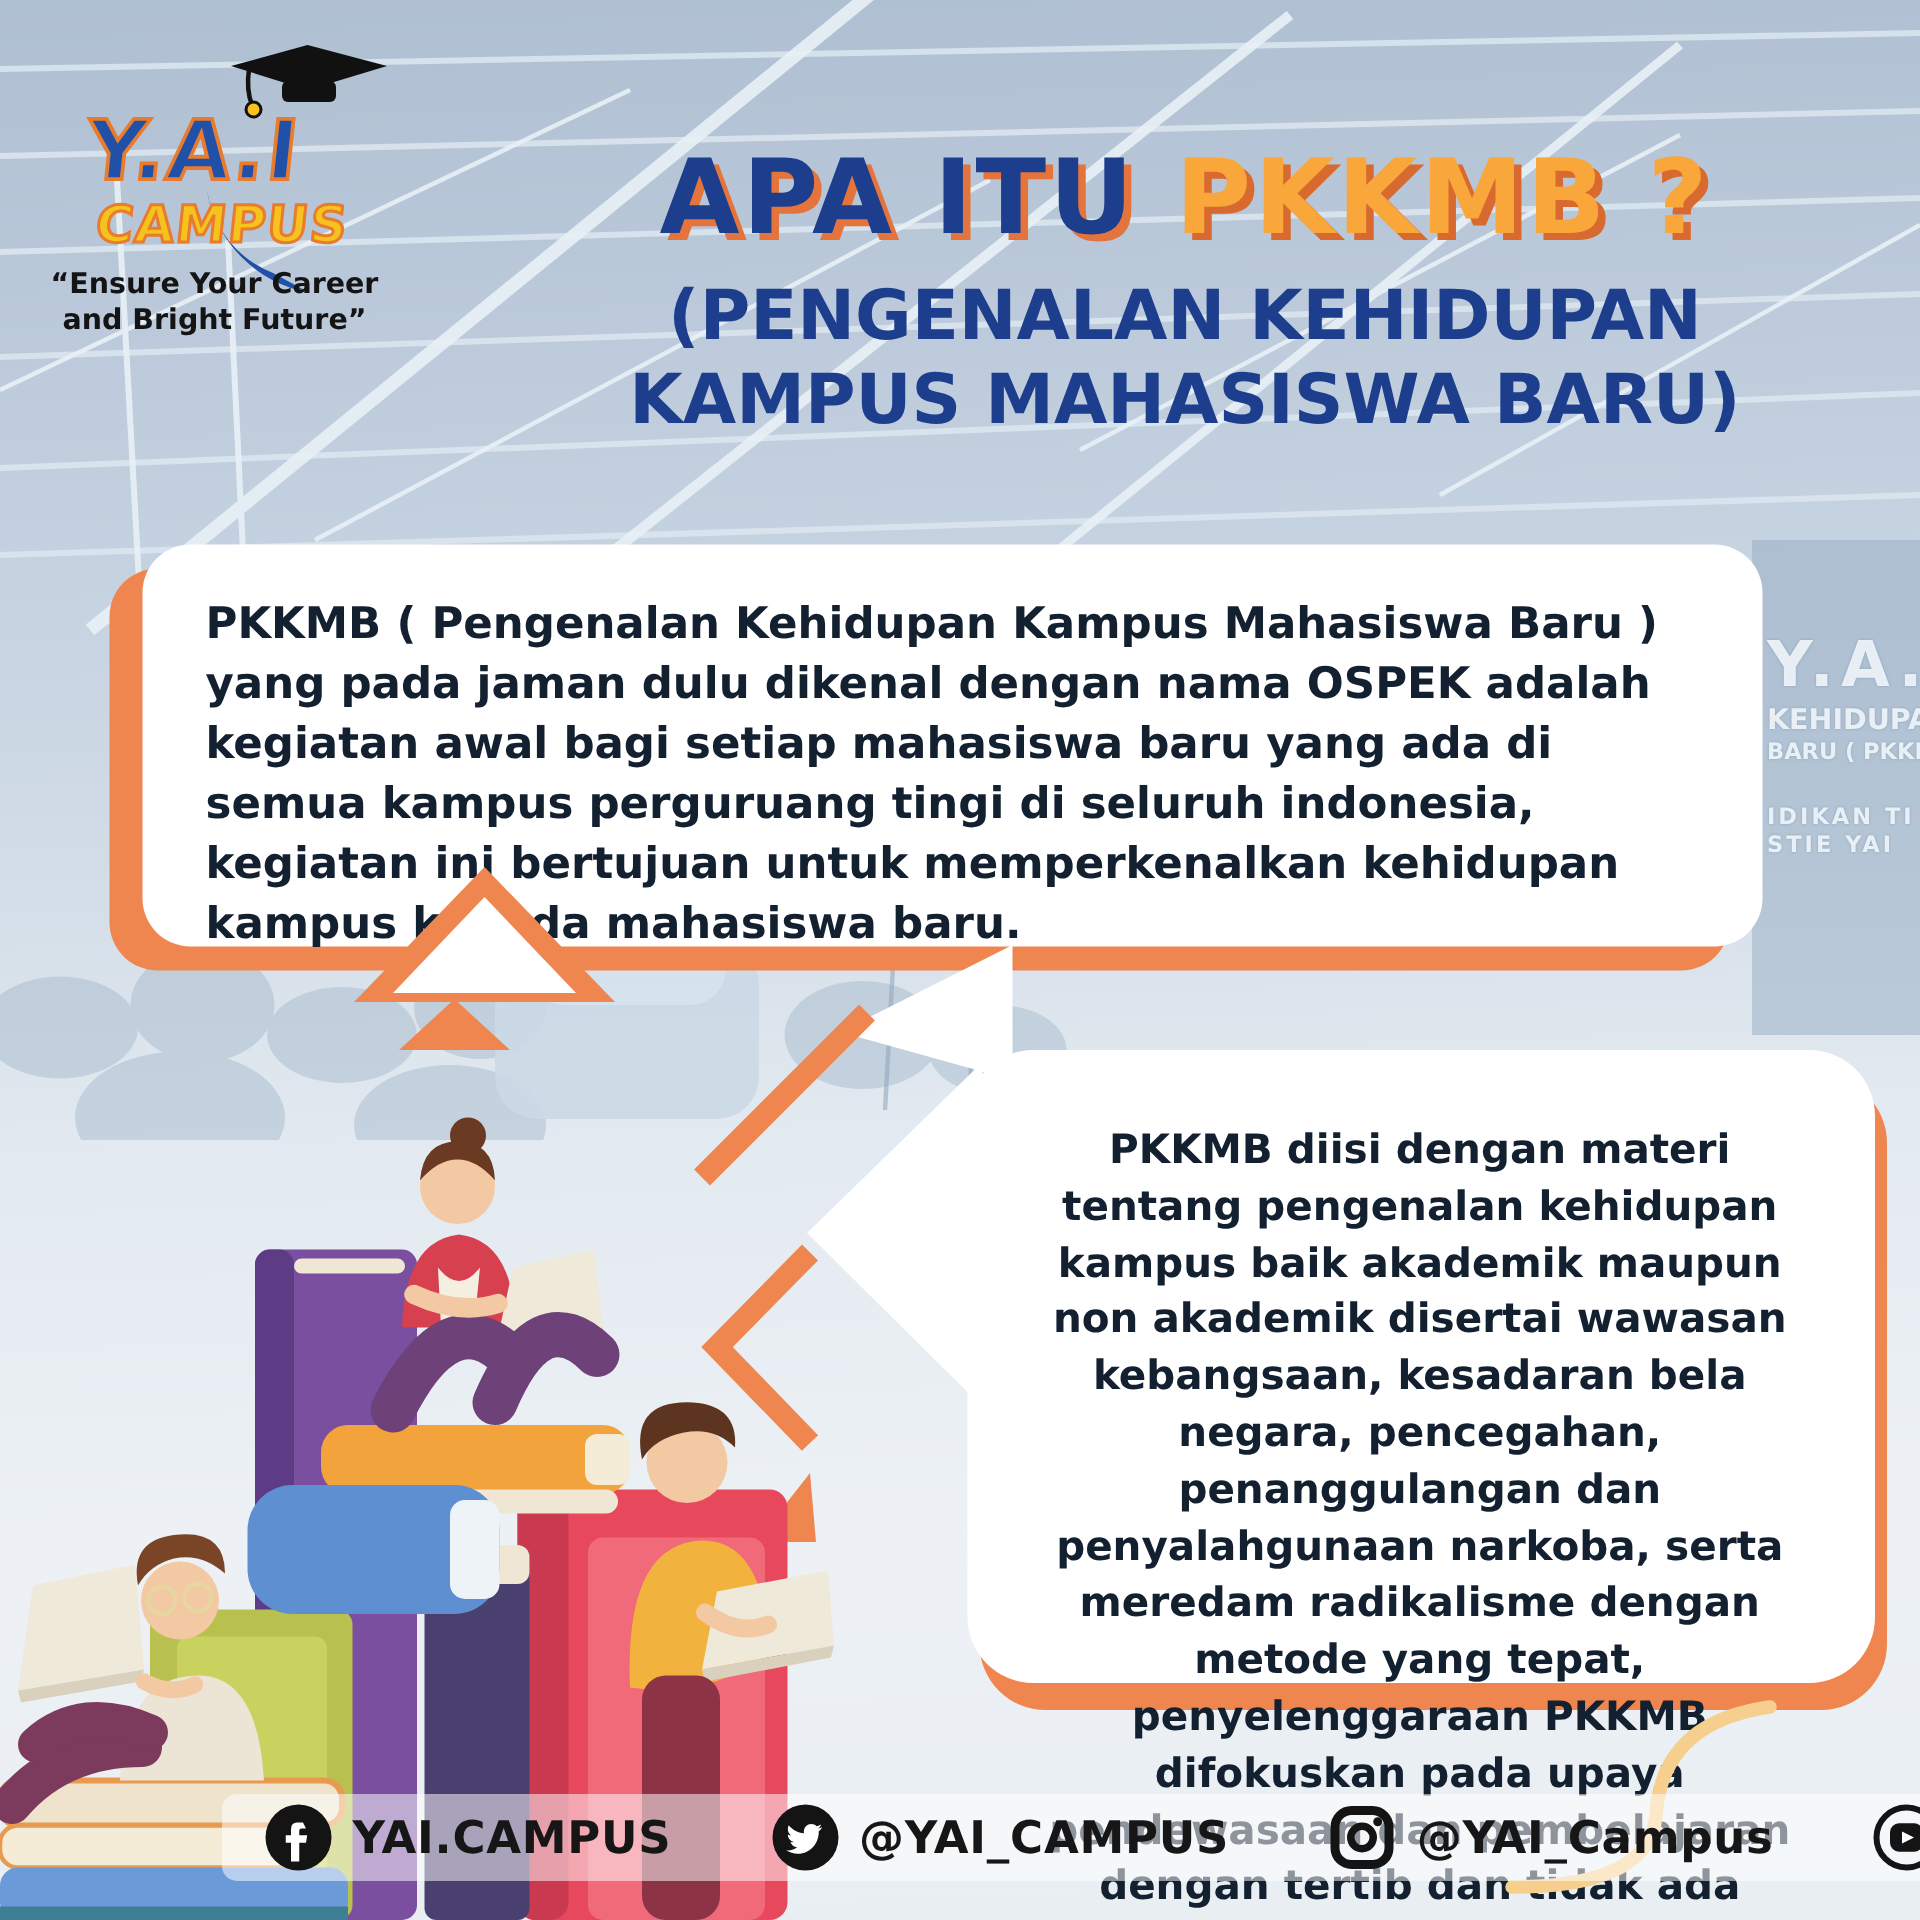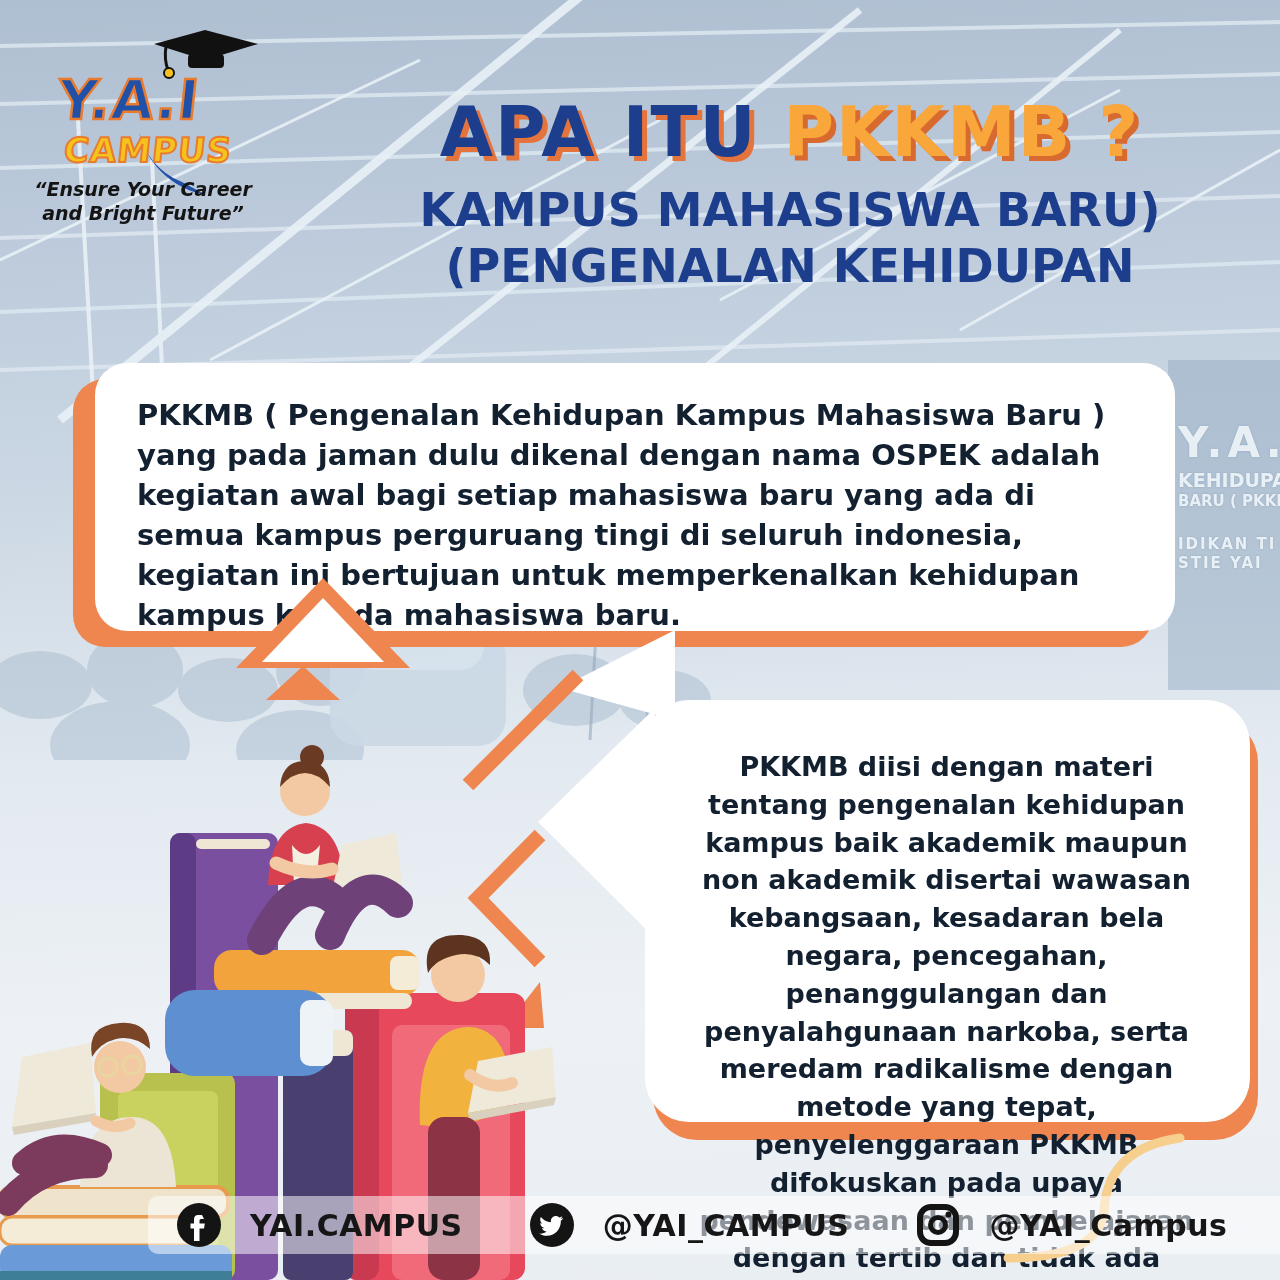--- a/index.html
+++ b/index.html
@@ -34,21 +34,21 @@
     letter-spacing:1px;
   }
   #logo .campus{
     position:absolute;left:24px;top:102px;font-size:34px;font-weight:bold;
     color:#f6c21e;-webkit-text-stroke:2px #e87b2e;transform:skewX(-6deg);
     letter-spacing:1px;
   }
   #logo .cap{position:absolute;left:110px;top:0px;}
   #tagline{
     position:absolute;left:28px;top:178px;width:230px;text-align:center;
-    font-size:19px;font-weight:bold;font-style:italic;color:#141414;line-height:1.25;
+    font-size:19px;font-weight:bold;color:#141414;line-height:1.25;
   }
 
   
   #title{
     position:absolute;left:340px;top:92px;width:900px;text-align:center;
     font-size:69px;font-weight:bold;letter-spacing:2px;white-space:nowrap;
   }
   #title .t-navy{color:#1d3e8c;text-shadow:5px 5px 0 #e4743c;}
   #title .t-orange{color:#f9a63b;text-shadow:5px 5px 0 #d96a2f;}
   #subtitle{
@@ -75,21 +75,21 @@
     line-height:1.4;text-align:center;
   }
   .pointer-svg{position:absolute;}
 
   
   #social-bar{
     position:absolute;left:148px;right:0;top:1196px;height:58px;
     background:rgba(255,255,255,.52);border-radius:10px 0 0 10px;
     display:flex;align-items:center;gap:66px;padding:0 0 0 28px;
   }
-  .social-item{display:flex;align-items:center;gap:28px;}
+  .social-item{display:flex;align-items:center;gap:13px;}
   .social-item .label{
     font-size:30px;font-weight:bold;color:#161616;letter-spacing:.5px;white-space:nowrap;
   }
   .social-item svg{display:block;}
 
   
   #illustration{position:absolute;left:0;top:735px;}
   #yellow-bracket{position:absolute;left:990px;top:1130px;}
 </style>
 </head>
@@ -161,22 +161,22 @@
     </svg>
     <div class="yai">Y.A.I</div>
     <div class="campus">CAMPUS</div>
   </div>
   <div id="tagline">“Ensure Your Career and Bright Future”</div>
 
   <div id="title">
     <span class="t-navy">APA ITU </span><span class="t-orange">PKKMB ?</span>
   </div>
   <div id="subtitle">
+    <div>(PENGENALAN KEHIDUPAN</div>
     <div>KAMPUS MAHASISWA BARU)</div>
-    <div>(PENGENALAN KEHIDUPAN</div>
   </div>
 
   <div id="bubble1" class="bubble">
     <div class="txt">PKKMB ( Pengenalan Kehidupan Kampus Mahasiswa Baru ) yang pada jaman dulu dikenal dengan nama OSPEK adalah kegiatan awal bagi setiap mahasiswa baru yang ada di semua kampus perguruang tingi di seluruh indonesia, kegiatan ini bertujuan untuk memperkenalkan kehidupan kampus kepada mahasiswa baru.</div>
   </div>
   <svg class="pointer-svg" style="left:228px;top:572px;" width="235" height="135" viewBox="0 0 235 135">
     <polygon points="8,96 95,6 182,96" fill="#ef8650"></polygon>
     <polygon points="34,90 95,26 156,90" fill="#ffffff"></polygon>
     <polygon points="38,128 75,94 112,128" fill="#ef8650"></polygon>
   </svg>

